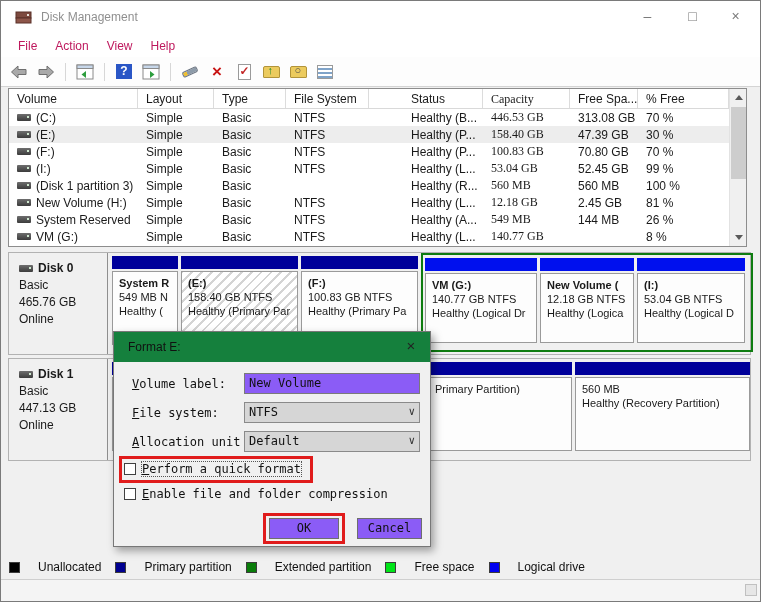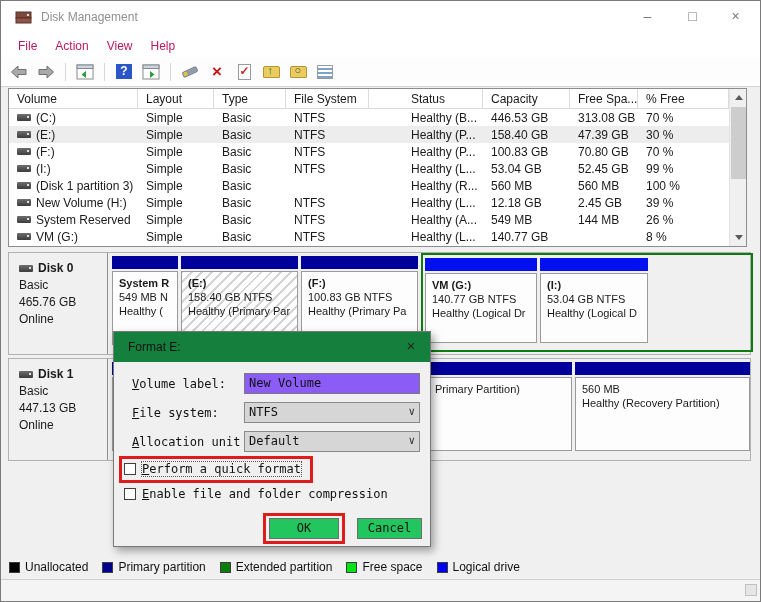--- a/index.html
+++ b/index.html
@@ -44,21 +44,21 @@
 
   
   .vlist { position:absolute; left:7px; top:87px; width:739px; height:159px; background:#fff;
            border:1px solid #8d8d8d; font-size:12px; color:#1a1a1a; overflow:hidden; }
   .vhead { display:flex; height:20px; border-bottom:1px solid #d9d9d9; }
   .hc { border-right:1px solid #dcdcdc; padding:3px 0 0 8px; white-space:nowrap; overflow:hidden; }
   .vrow { display:flex; height:17px; align-items:center; }
   .vrow.sel { background:#ededed; }
   .tc { padding-left:8px; white-space:nowrap; overflow:hidden; display:flex; align-items:center; gap:5px; }
   .c0{width:129px;} .c1{width:76px;} .c2{width:72px;} .c3{width:83px;}
-  .c4{width:80px;margin-left:34px;} .c5{width:87px;} .c6{width:68px;} .c7{width:91px;} .cf{flex:1;}
+  .c4{width:80px;margin-left:34px;} .c5{width:87px;font-family:Liberation Serif, serif;} .c6{width:68px;} .c7{width:91px;} .cf{flex:1;}
   .drv { width:14px; height:7px; background:linear-gradient(#6e6e6e,#3c3c3c); border-radius:1px;
          flex:none; position:relative; }
   .drv::after { content:""; position:absolute; right:2px; top:2px; width:2px; height:2px; background:#cfe8cf; }
   .vscroll { position:absolute; right:0; top:0; width:17px; height:157px; background:#f0f0f0;
              border-left:1px solid #e2e2e2; }
   .sb-btn { position:absolute; left:0; width:17px; height:17px; display:flex; align-items:center; justify-content:center; }
   .tri-up { width:0; height:0; border-left:4px solid transparent; border-right:4px solid transparent;
             border-bottom:5px solid #5a5a5a; }
   .tri-down { width:0; height:0; border-left:4px solid transparent; border-right:4px solid transparent;
               border-top:5px solid #5a5a5a; }
@@ -79,21 +79,21 @@
            white-space:nowrap; overflow:hidden; }
   .pbody.hatched { background:repeating-linear-gradient(-45deg,#ffffff 0 5px,#d4d4d4 5px 7px); }
   .pname { font-weight:bold; }
   .extframe { position:absolute; left:313px; top:0; width:332px; height:99px;
               border:2px solid #0e7c10; padding:1px 2px; }
   .extframe .part { position:relative; float:left; top:2px; margin-right:3px; }
 
   
   .legend { position:absolute; left:8px; top:556px; height:20px; display:flex; align-items:center; gap:14px;
             font-size:12px; color:#111; }
-  .litem { display:flex; align-items:center; gap:5px; }
+  .litem { display:flex; align-items:center; gap:18px; }
   .lsq { width:11px; height:11px; border:1px solid #3c3c3c; }
 
   
   .statusbar { position:absolute; left:0; top:578px; width:759px; height:22px; background:#f4f4f4;
                border-top:1px solid #cfcfcf; }
   .grip { position:absolute; right:3px; top:4px; width:12px; height:12px; background:#e6e6e6; border:1px solid #c0c0c0; }
 
   
   .dialog { position:absolute; left:112px; top:330px; width:318px; height:216px; background:#f0f0f0;
             border:1px solid #777; box-shadow:3px 4px 8px rgba(0,0,0,.35); z-index:50;
@@ -108,21 +108,21 @@
             border:1px solid #7a7a7a; padding:2px 4px; font:inherit; }
   .dselect { position:absolute; left:130px; width:176px; height:21px; background:#d6d6d6;
              border:1px solid #8a8a8a; padding:2px 18px 2px 4px; }
   .dchev { position:absolute; right:4px; top:2px; font-size:11px; color:#333; }
   .cbrow { position:absolute; left:10px; display:flex; align-items:center; gap:6px; }
   .cbox { width:12px; height:12px; background:#fff; border:1px solid #404040; flex:none; }
   .cblabel { display:inline-block; white-space:nowrap; }
   .cblabel::first-letter { text-decoration:underline; }
   .focusdot { outline:1px dotted #555; }
   .redrect { position:absolute; border:3px solid #e01b1b; z-index:60; pointer-events:none; }
-  .dbtn { position:absolute; height:21px; background:#22c55e; border:1px solid #6e6e6e;
+  .dbtn { position:absolute; height:21px; background:#8b5cf6; border:1px solid #6e6e6e;
           text-align:center; line-height:19px; }
 </style>
 </head>
 <body>
 
 <div id="window">
 
   <div class="titlebar">
     <svg class="app-ico" viewBox="0 0 18 15">
       <rect x="1" y="2" width="15" height="6" fill="#7d4a3f" stroke="#5a3028"></rect>
@@ -275,21 +275,21 @@
       <div class="tc c0">
           <span class="drv"></span>
           <span>New Volume (H:)</span>
         </div>
       <div class="tc c1">Simple</div>
       <div class="tc c2">Basic</div>
       <div class="tc c3">NTFS</div>
       <div class="tc c4">Healthy (L...</div>
       <div class="tc c5">12.18 GB</div>
       <div class="tc c6">2.45 GB</div>
-      <div class="tc c7">39 %</div>
+      <div class="tc c7">81 %</div>
     </div>
     <div class="vrow">
       <div class="tc c0">
           <span class="drv"></span>
           <span>System Reserved</span>
         </div>
       <div class="tc c1">Simple</div>
       <div class="tc c2">Basic</div>
       <div class="tc c3">NTFS</div>
       <div class="tc c4">Healthy (A...</div>
@@ -361,20 +361,28 @@
         </div>
         <div class="extframe">
           <div class="part" style="width:112px">
             <div class="band" style="background-color: rgb(0, 16, 238);"></div>
             <div class="pbody" style="height:70px">
               <div class="pname">VM  (G:)</div>
               <div>140.77 GB NTFS</div>
               <div>Healthy (Logical Dr</div>
             </div>
           </div>
+          <div class="part" style="width:94px">
+            <div class="band" style="background-color: rgb(0, 16, 238);"></div>
+            <div class="pbody" style="height:70px">
+              <div class="pname">New Volume (</div>
+              <div>12.18 GB NTFS</div>
+              <div>Healthy (Logica</div>
+            </div>
+          </div>
           <div class="part" style="width:108px;margin-right:0">
             <div class="band" style="background-color: rgb(0, 16, 238);"></div>
             <div class="pbody" style="height:70px">
               <div class="pname">(I:)</div>
               <div>53.04 GB NTFS</div>
               <div>Healthy (Logical D</div>
             </div>
           </div>
         </div>
       </div>

